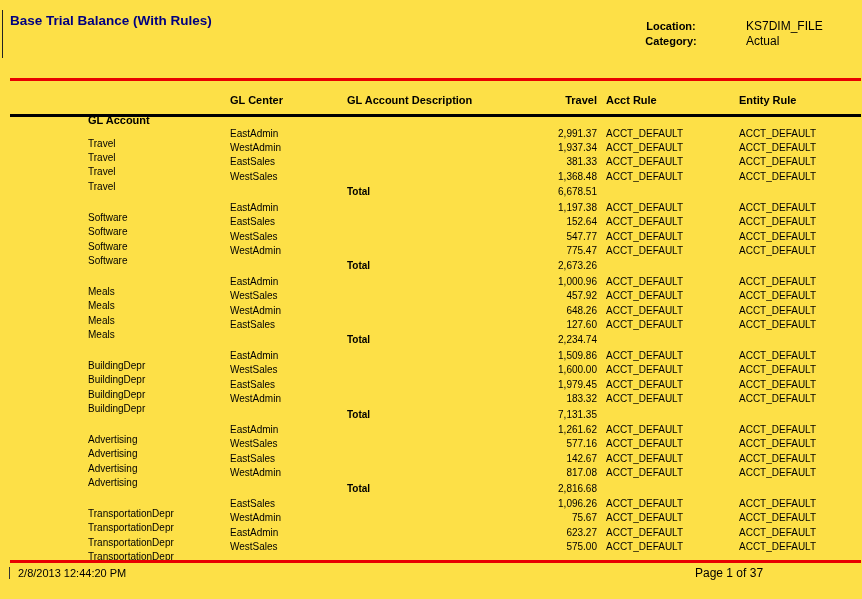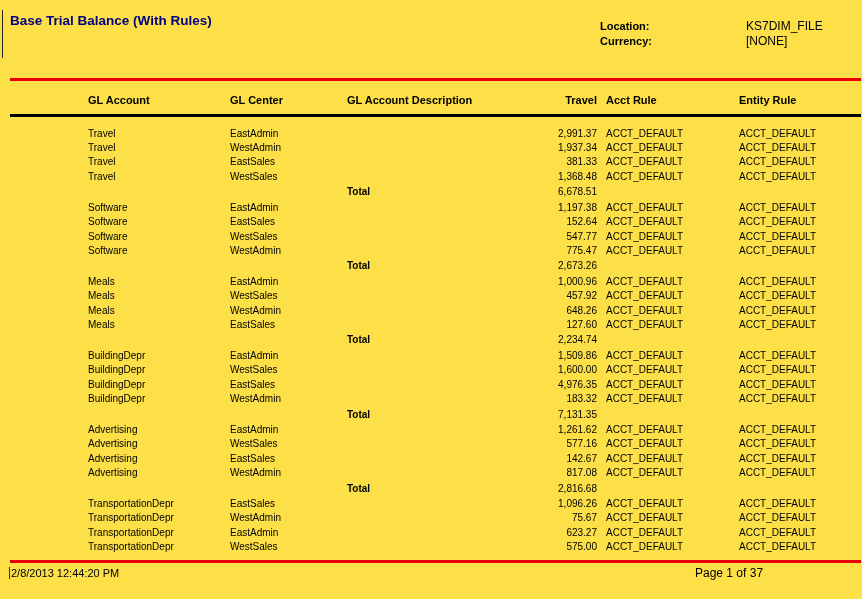--- a/index.html
+++ b/index.html
@@ -8,64 +8,64 @@
     font-family:"Liberation Sans", sans-serif; color:#000;
     border-right:4px solid #1d4ed8; overflow:hidden;
   }
   .title {
     position:absolute; left:10px; top:13px;
     font-size:13.5px; font-weight:bold; color:#000080;
   }
   
   .info-block { position:absolute; top:19px; left:600px; width:250px; }
   .info-row { display:flex; height:14.6px; align-items:center; }
-  .info-label { width:142px; text-align:left; font-weight:bold; font-size:11px; }
+  .info-label { width:142px; text-align:center; font-weight:bold; font-size:11px; }
   .info-value { padding-left:4px; font-size:12px; }
   
   .red-line { position:absolute; left:10px; width:851px; height:3px; background:#e80000; }
   .red-line.top { top:78px; }
   .red-line.bottom { top:560px; }
   .black-line { position:absolute; left:10px; width:851px; height:3px; background:#000; top:114px; }
   
   .grid-row { display:flex; padding-left:88px; }
-  .c-account { width:142px; }
+  .c-account { width:142px;margin-top:20px; }
   .c-center  { width:117px; }
   .c-desc    { width:170px; }
   .c-amount  { width:80px; text-align:right; }
   .c-acct    { width:142px; padding-left:9px; box-sizing:border-box; }
   .c-entity  { width:115px; }
   .col-headers { position:absolute; top:94px; left:0; right:0; font-size:11px; font-weight:bold; }
   
   .table-body { position:absolute; top:126px; left:0; right:0; font-size:10px; }
   .line { height:14.4px; align-items:center; }
   .line[data-rowtype="total"] { height:16.5px; }
   .line[data-rowtype="total"] .c-desc { font-weight:bold; font-size:10px; }
   
-  .footer-date { position:absolute; left:9px; top:567px; font-size:11px; border-left:1px solid #333; padding-left:1px; }
+  .footer-date { position:absolute; left:9px; top:567px; font-size:11px; border-left:1px solid #333; padding-left:8px; }
   .footer-page { position:absolute; left:695px; top:566px; font-size:12px; }
   
   .edge-tick-topleft { position:absolute; left:2px; top:10px; width:1px; height:48px; background:#222; }
 </style>
 </head>
 <body>
 
 <div class="page">
 
   <div class="edge-tick-topleft"></div>
 
   <div class="title">Base Trial Balance (With Rules)</div>
 
   <div class="info-block">
     <div class="info-row">
       <span class="info-label">Location:</span>
       <span class="info-value">KS7DIM_FILE</span>
     </div>
     <div class="info-row">
-      <span class="info-label">Currency:</span>
-      <span class="info-value">[NONE]</span>
+      <span class="info-label">Category:</span>
+      <span class="info-value">Actual</span>
     </div>
   </div>
 
   <div class="red-line top"></div>
 
   <div class="col-headers grid-row">
     <span class="c-account">GL Account</span>
     <span class="c-center">GL Center</span>
     <span class="c-desc">GL Account Description</span>
     <span class="c-amount">Travel</span>
@@ -227,21 +227,21 @@
         <span class="c-desc"></span>
         <span class="c-amount">1,600.00</span>
         <span class="c-acct">ACCT_DEFAULT</span>
         <span class="c-entity">ACCT_DEFAULT</span>
       </div>
 
       <div class="line grid-row" data-rowtype="data">
         <span class="c-account">BuildingDepr</span>
         <span class="c-center">EastSales</span>
         <span class="c-desc"></span>
-        <span class="c-amount">4,976.35</span>
+        <span class="c-amount">1,979.45</span>
         <span class="c-acct">ACCT_DEFAULT</span>
         <span class="c-entity">ACCT_DEFAULT</span>
       </div>
 
       <div class="line grid-row" data-rowtype="data">
         <span class="c-account">BuildingDepr</span>
         <span class="c-center">WestAdmin</span>
         <span class="c-desc"></span>
         <span class="c-amount">183.32</span>
         <span class="c-acct">ACCT_DEFAULT</span>

